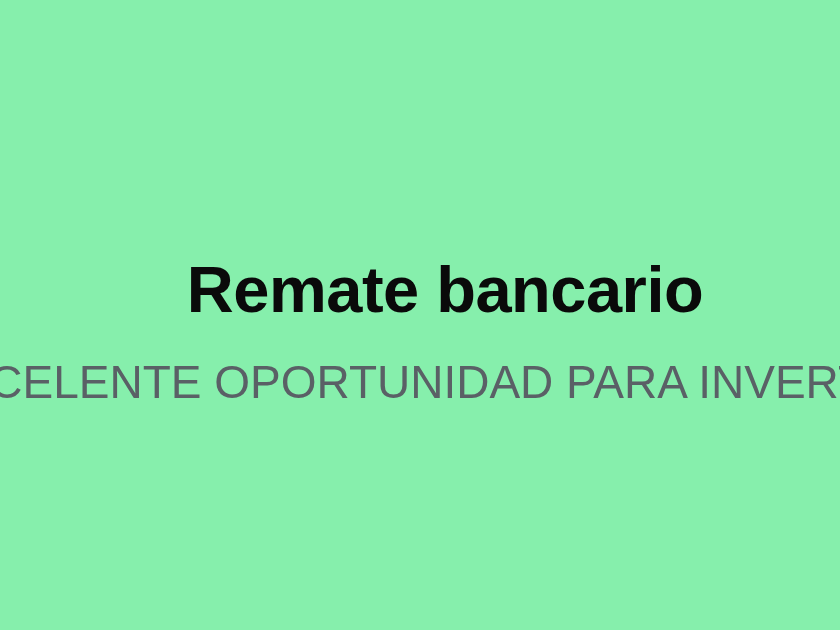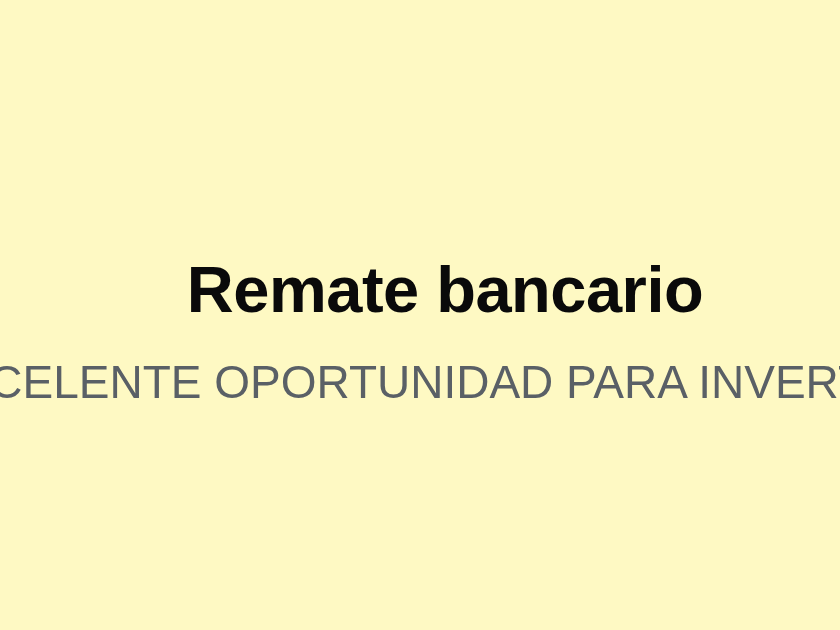--- a/index.html
+++ b/index.html
@@ -74,21 +74,21 @@
     letter-spacing: 0px;
     color: #5a6066;
     white-space: nowrap;
     text-transform: uppercase;
     -webkit-font-smoothing: antialiased;
   }
 </style>
 </head>
 <body style="background: rgb(211, 223, 227);">
 
-<div id="banner" style="background: #fef9c3;">
+<div id="banner" style="background: #86efac;">
 
   <div id="text-block">
 
     <h1 id="headline" style="color: rgb(10, 10, 10);">Remate bancario</h1>
 
     <div id="subtitle-clip">
       <p id="subtitle" style="color: rgb(90, 96, 102);">EXCELENTE OPORTUNIDAD PARA INVERTIR</p>
     </div>
 
   </div>

